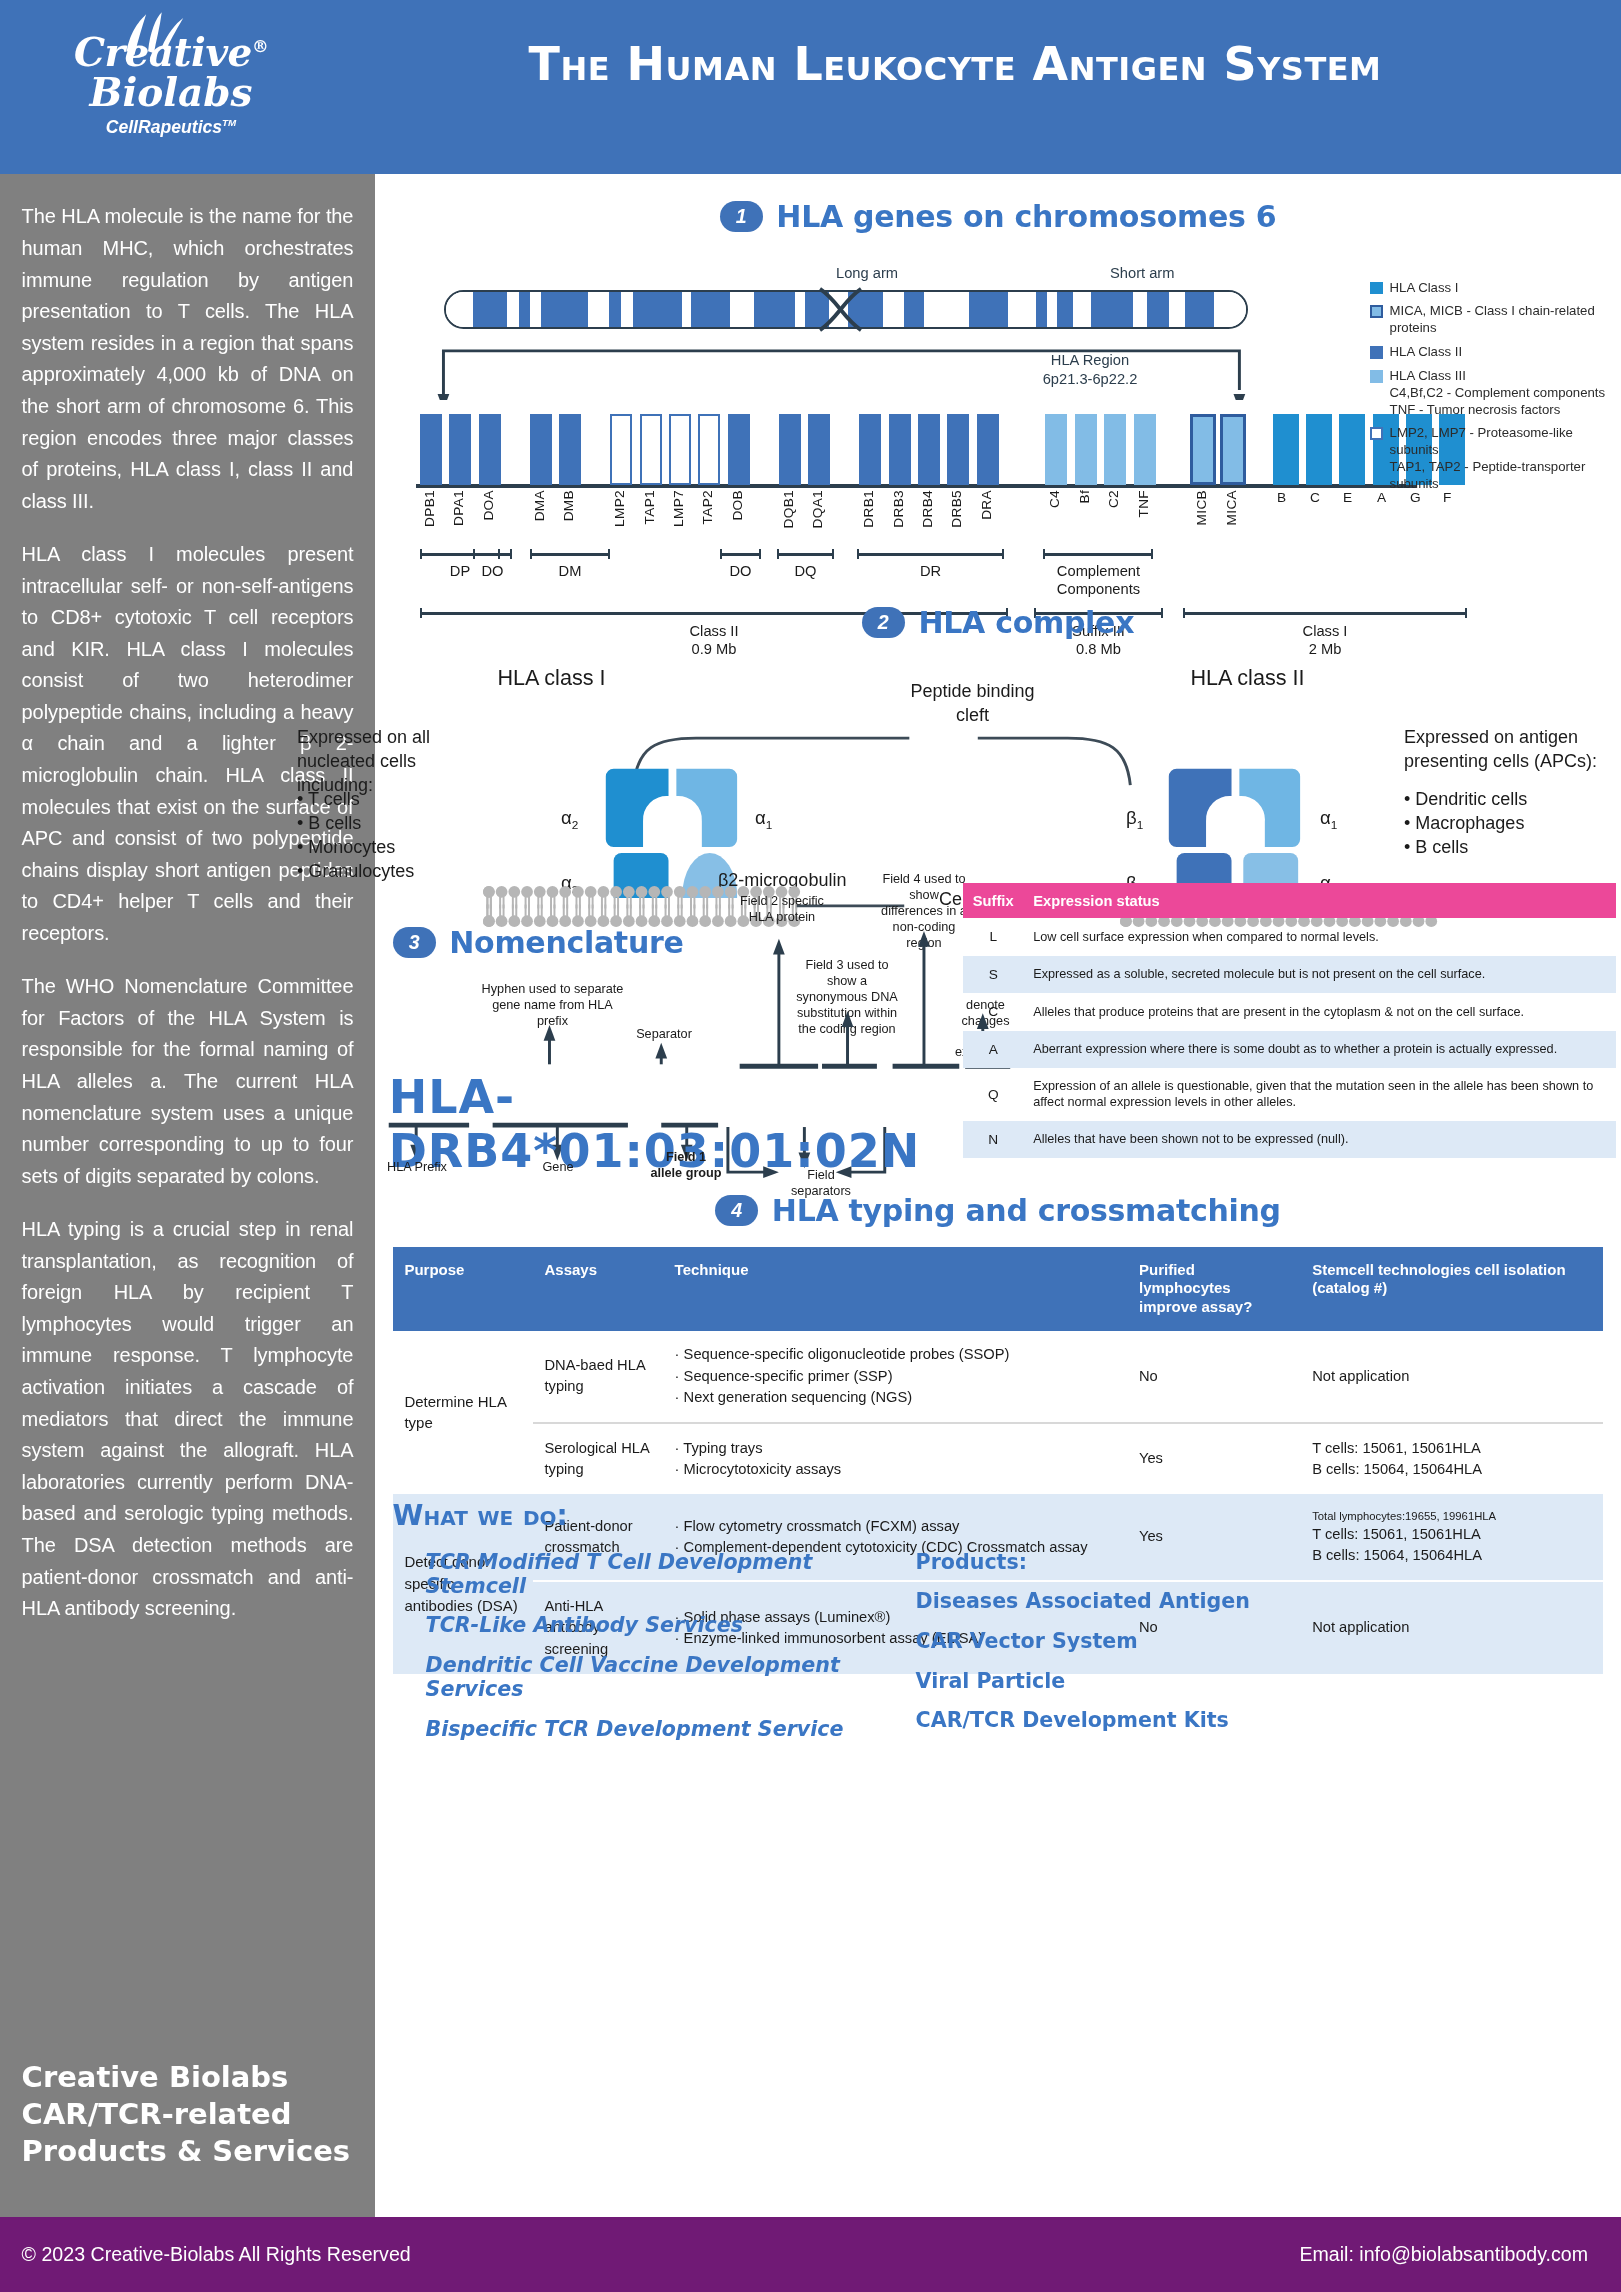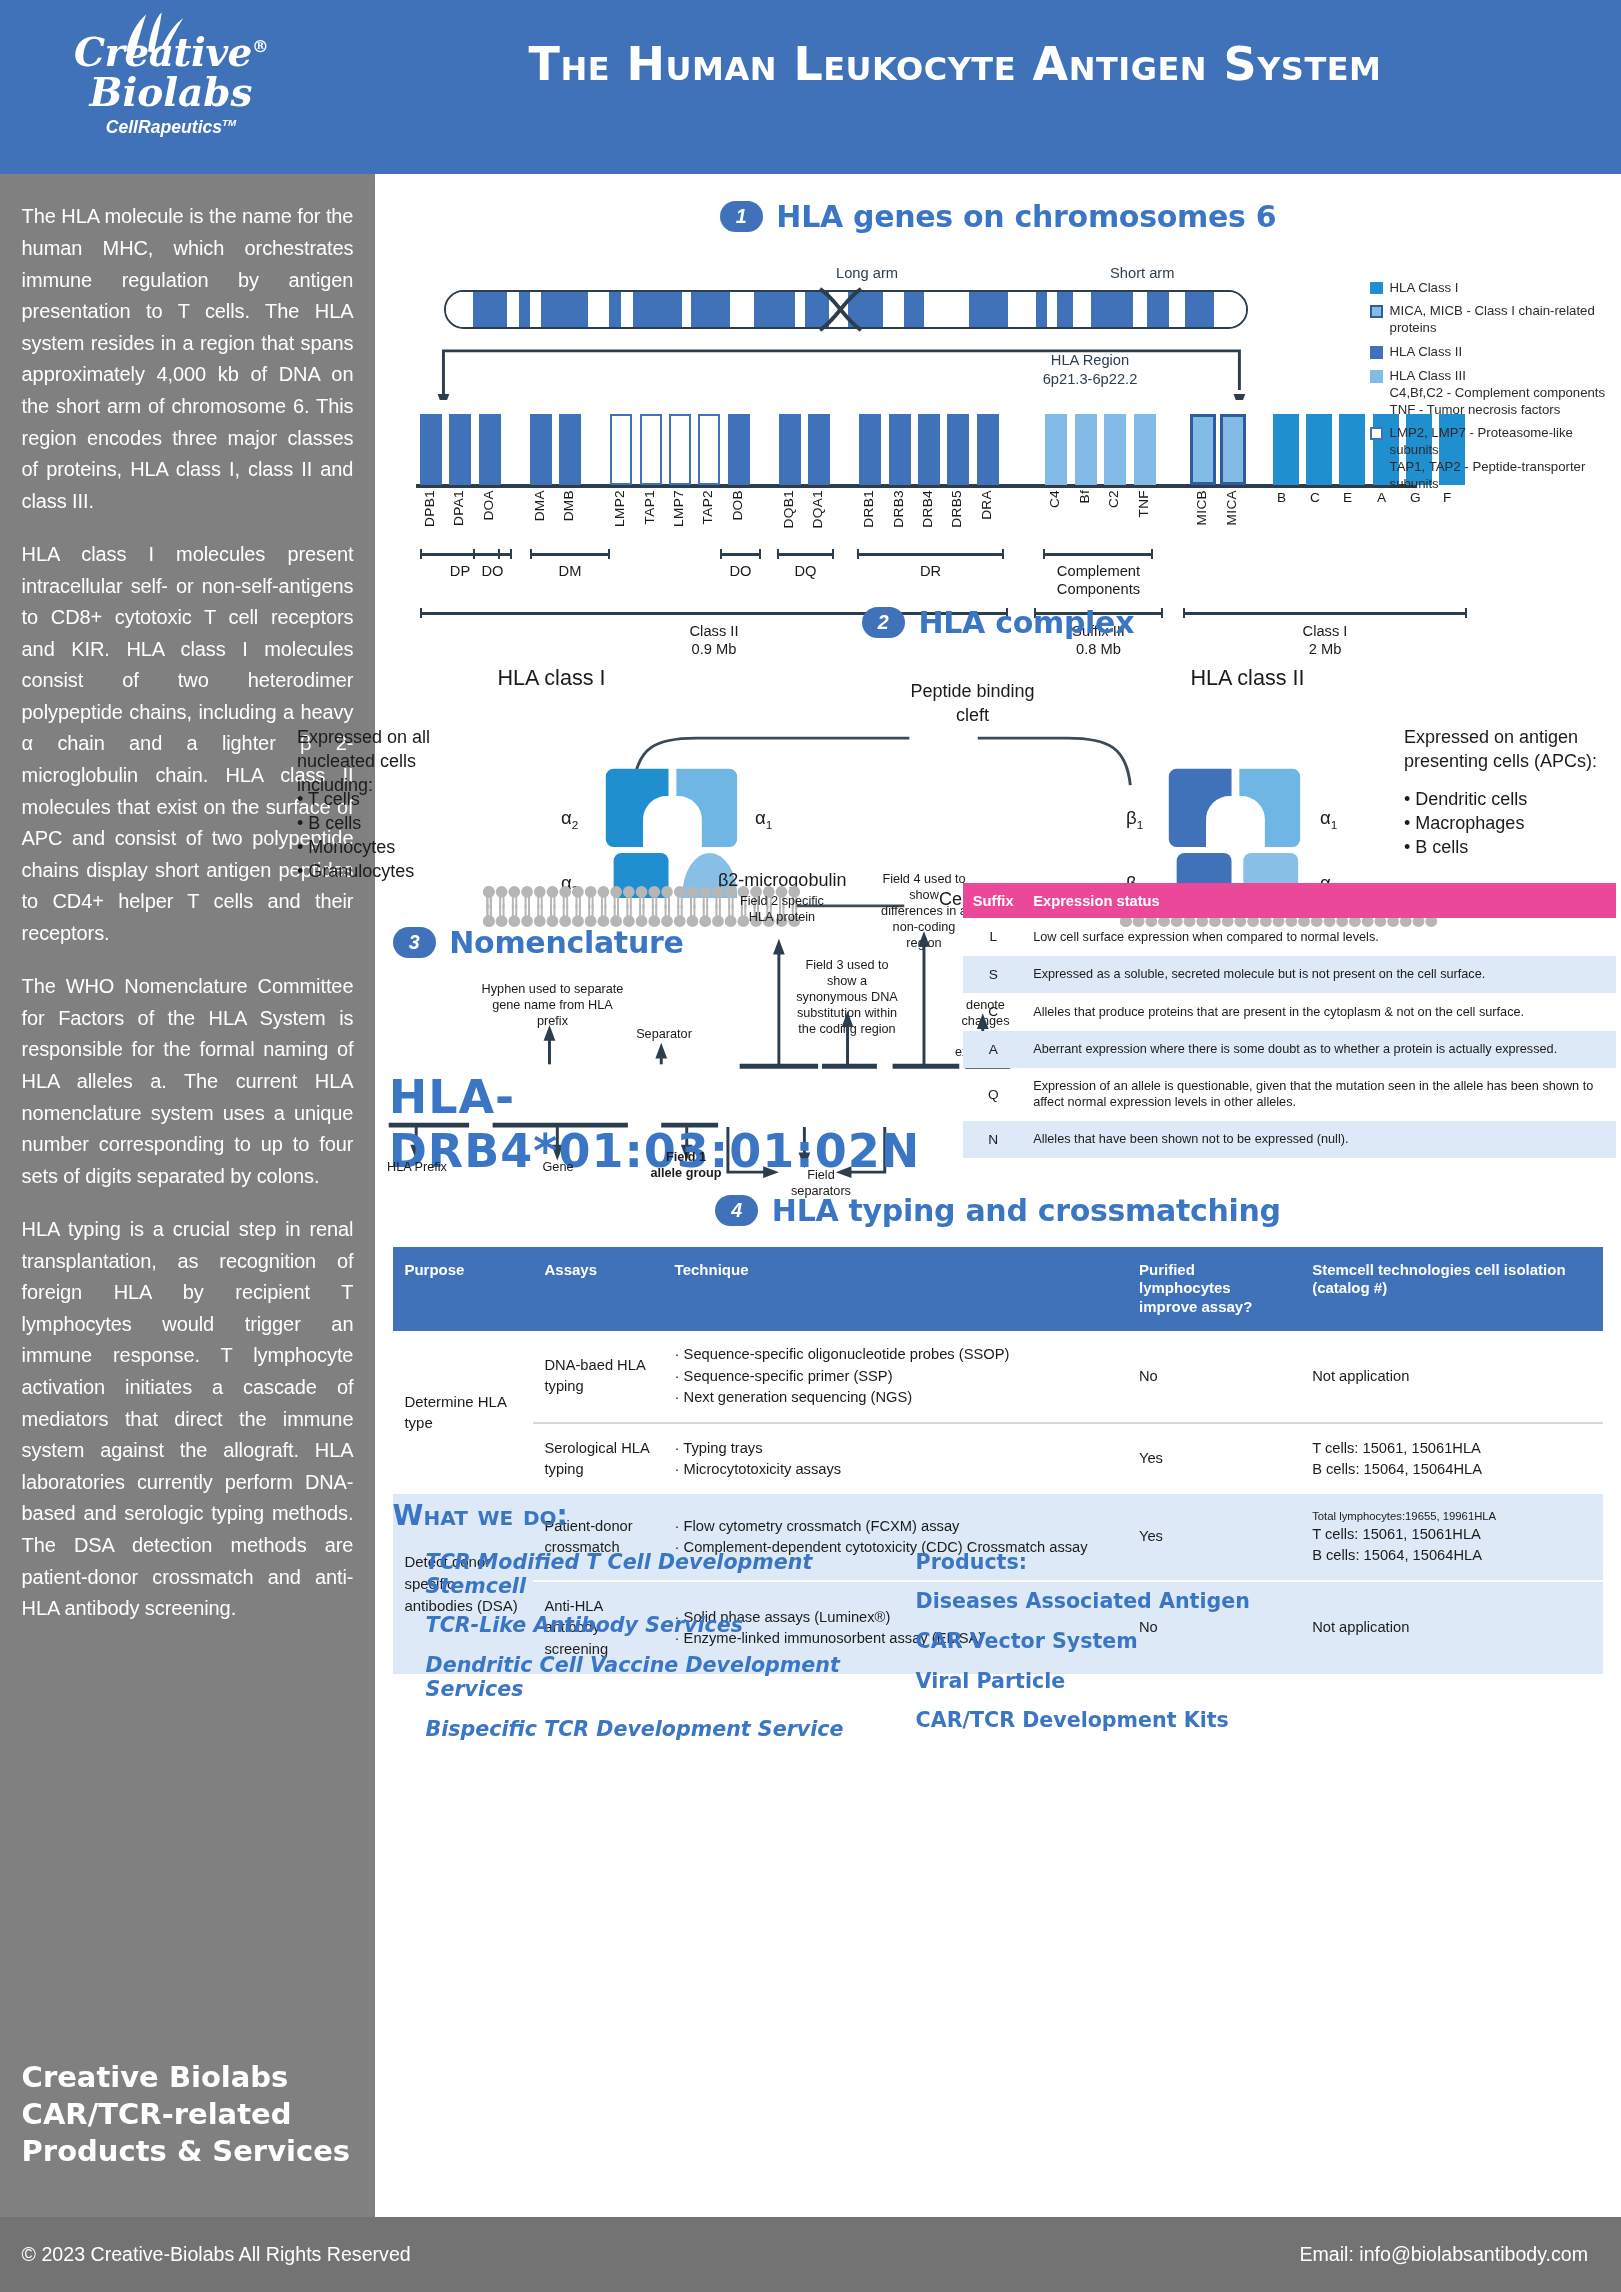--- a/index.html
+++ b/index.html
@@ -173,21 +173,21 @@
   .wwd-col div {
     color: #3a76c4; font-weight: bold; font-size: 20.6px;
     font-family: "DejaVu Sans", sans-serif; margin-bottom: 15.7px;
     font-style: italic;
   }
   .wwd-col.right div { font-style: normal; }
 
   
   .footer {
     position: absolute; left: 0; top: 2217px; width: 1621px; height: 75px;
-    background: #737373; color:#fff;
+    background: #701a75; color:#fff;
   }
   .footer .left { position:absolute; left: 21.6px; top: 25.5px; font-size: 19.6px; }
   .footer .right { position:absolute; right: 33px; top: 25.5px; font-size: 19.6px; }
 </style>
 </head>
 <body>
 
 <div class="poster">
 
   <div class="header">

